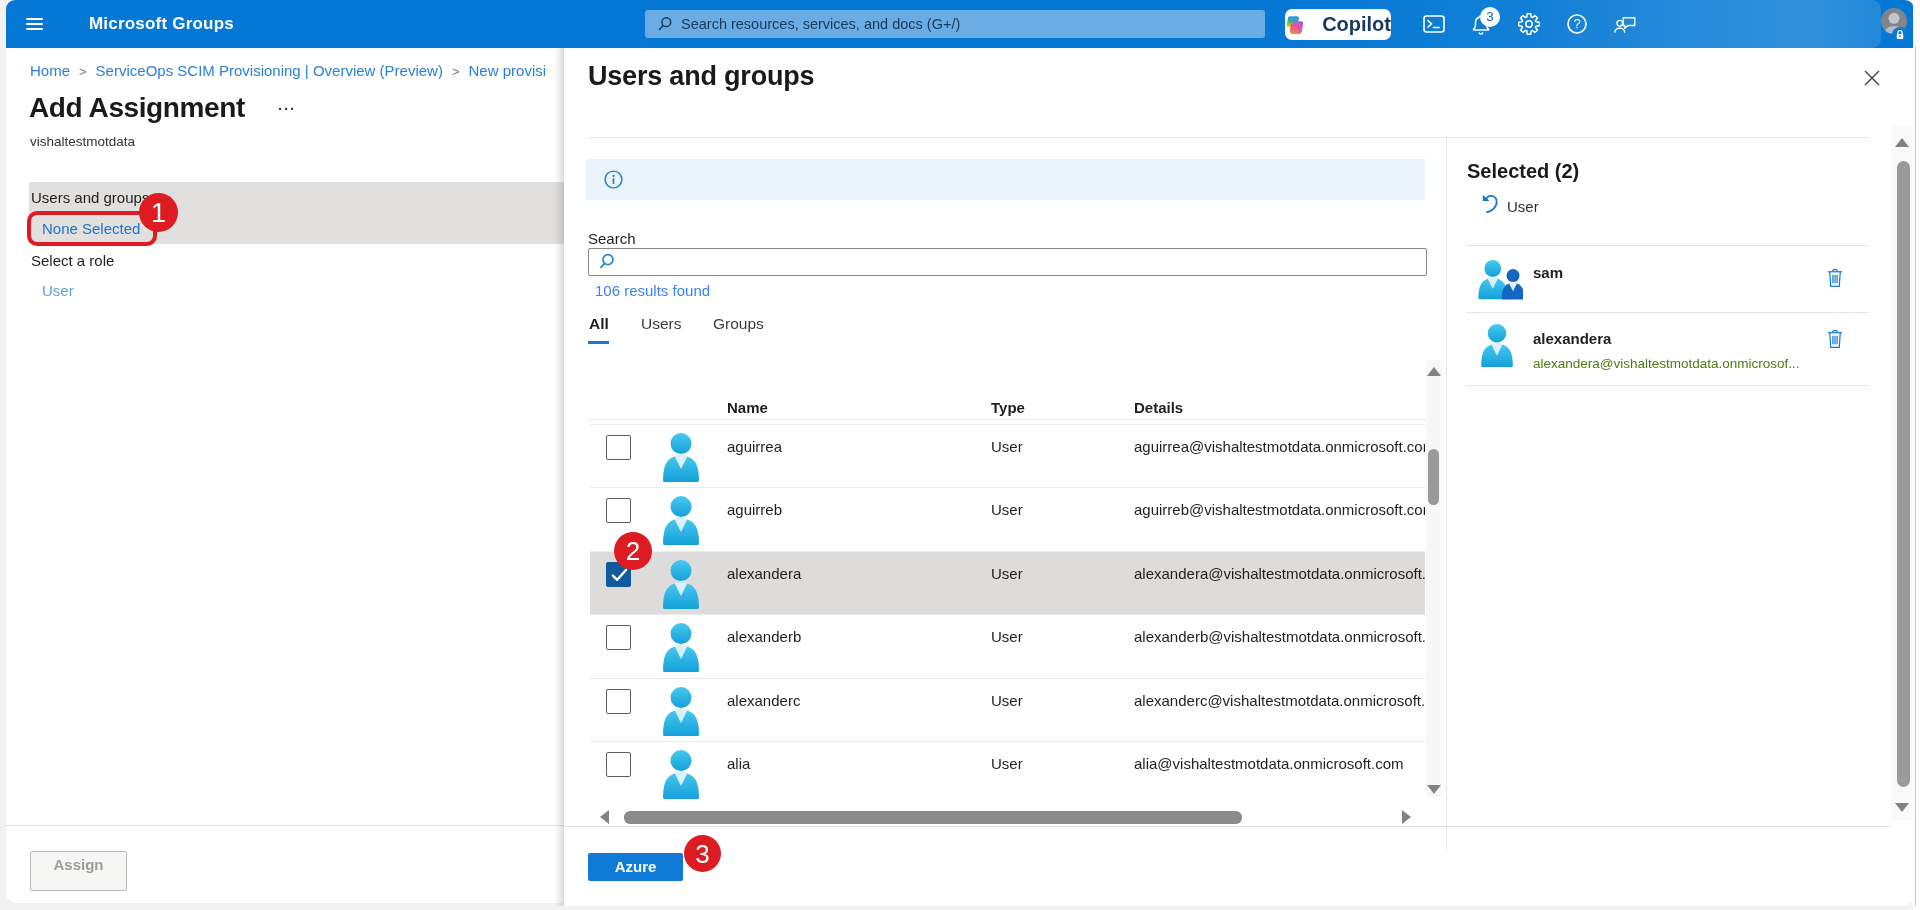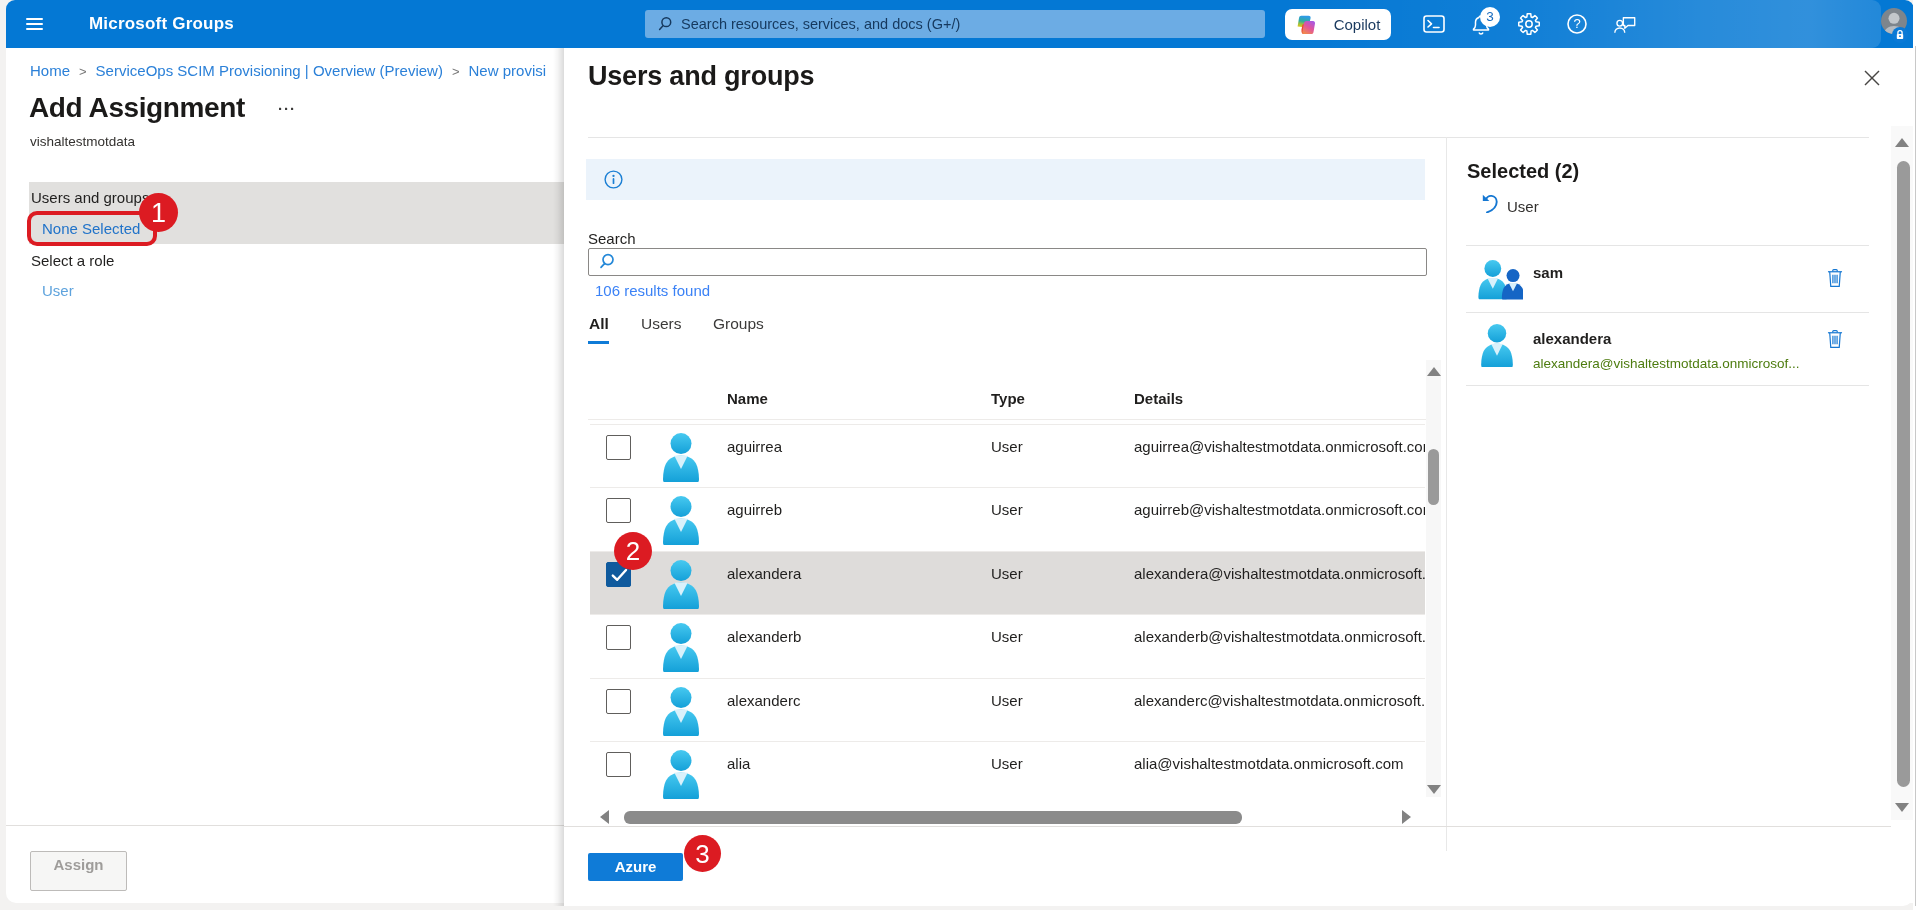--- a/index.html
+++ b/index.html
@@ -15,21 +15,21 @@
   #rightstrip { position:absolute; left:1913px; top:0; width:7px; height:910px; background:#ffffff; }
   #rightline { position:absolute; left:1915px; top:46px; width:1px; height:860px; background:#c8c8c8; }
   .hamb { position:absolute; left:26px; top:18px; width:17px; height:13px; }
   .hamb div { height:2px; background:#fff; margin-bottom:3px; border-radius:1px;}
   #mslogo { position:absolute; left:89px; top:14px; color:#fff; font-size:17px; font-weight:700; letter-spacing:.2px; }
   #topsearch { position:absolute; left:645px; top:10px; width:620px; height:28px; background:#6cace4; border-radius:3px;
     display:flex; align-items:center; padding-left:12px; color:#16395e; font-size:14.5px; }
   #topsearch svg { margin-right:8px; }
   #copilot { position:absolute; left:1285px; top:9px; width:106px; height:31px; background:#fff; border-radius:7px;
     display:flex; align-items:center; justify-content:center; }
-  #copilot span { color:#19395e; font-weight:400; font-size:15px; margin-left:18px; }
+  #copilot span { color:#19395e; font-weight:700; font-size:20px; margin-left:18px; }
   .topicon { position:absolute; top:13px; width:22px; height:22px; }
   #avatar { position:absolute; left:1881px; top:8px; width:26px; height:26px; }
   #badge3top { position:absolute; left:1480px; top:7px; width:20px; height:20px; border-radius:50%; background:#fff;
     color:#1569bd; font-size:13.5px; font-weight:400; text-align:center; line-height:20px; }
 
   
   #leftcard { position:absolute; left:6px; top:48px; width:1908px; height:855px; background:#fff; border-bottom-left-radius:10px; }
   #crumbs { position:absolute; left:30px; top:62px; font-size:15px; color:#605e5c; }
   #crumbs a { color:#2b80d8; text-decoration:none; }
   #crumbs span.sep { color:#777; padding:0 9px; font-size:13px; }
@@ -62,21 +62,21 @@
   #slabel { left:24px; top:182px; font-size:15px; color:#201f1e; }
   #sinput { left:24px; top:200px; width:839px; height:28px; border:1px solid #8a8886; border-radius:2px; }
   #sresults { left:31px; top:234px; font-size:15px; color:#3b82f6; }
   .tab { top:267px; font-size:15.5px; color:#201f1e; }
   #tabAll { left:25px; font-weight:700; }
   #tabUsers { left:77px; color:#3b3a39;}
   #tabGroups { left:149px; color:#3b3a39;}
   #tabline { left:24px; top:293px; width:21px; height:3px; background:#0f7bd7; }
 
   
-  #thead span { position:absolute; top:342px; font-size:15px; font-weight:700; color:#201f1e; }
+  #thead span { position:absolute; top:351px; font-size:15px; font-weight:700; color:#201f1e; }
   #headline { left:24px; top:371px; width:853px; height:1px; background:#edebe9; }
   .rowline { position:absolute; left:26px; width:835px; height:1px; background:#edebe9; }
   #rowhl { left:26px; top:503px; width:835px; height:63px; background:#dedcda; }
   .cb { position:absolute; left:42px; width:25px; height:25px; border:1.5px solid #605e5c; border-radius:2px; background:#fff; }
   .cb.on { background:#0f5a9d; border-color:#0f5a9d; }
   .person { position:absolute; left:96px; width:42px; height:50px; }
   .rname { position:absolute; left:163px; font-size:15px; color:#201f1e;text-align:center; }
   .rtype { position:absolute; left:427px; font-size:15px; color:#201f1e; }
   .rmail { position:absolute; left:570px; width:291px; font-size:15px; color:#201f1e; white-space:nowrap; overflow:hidden; }
   #badge2 { left:50px; top:484px; width:38px; height:38px; line-height:39px; font-size:26px; }

